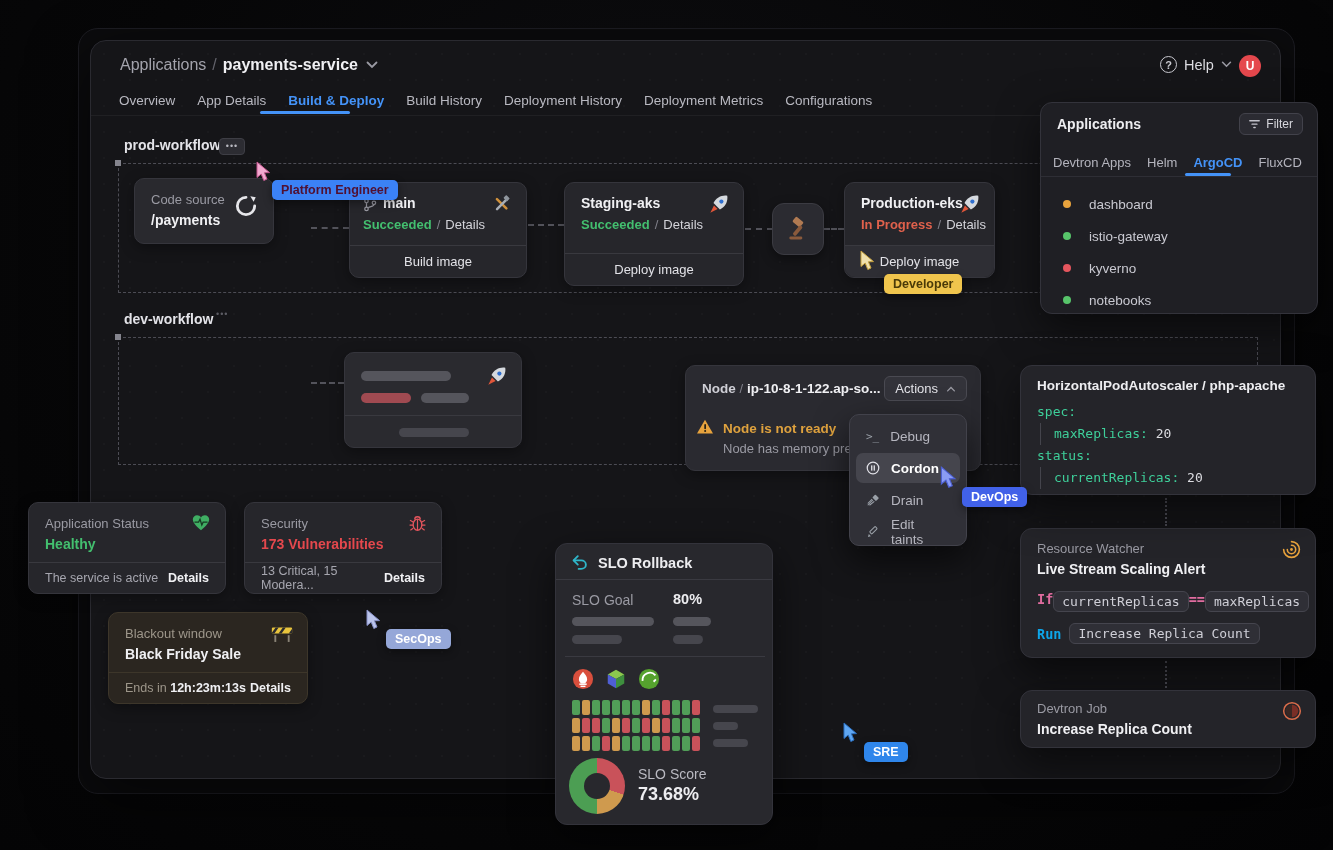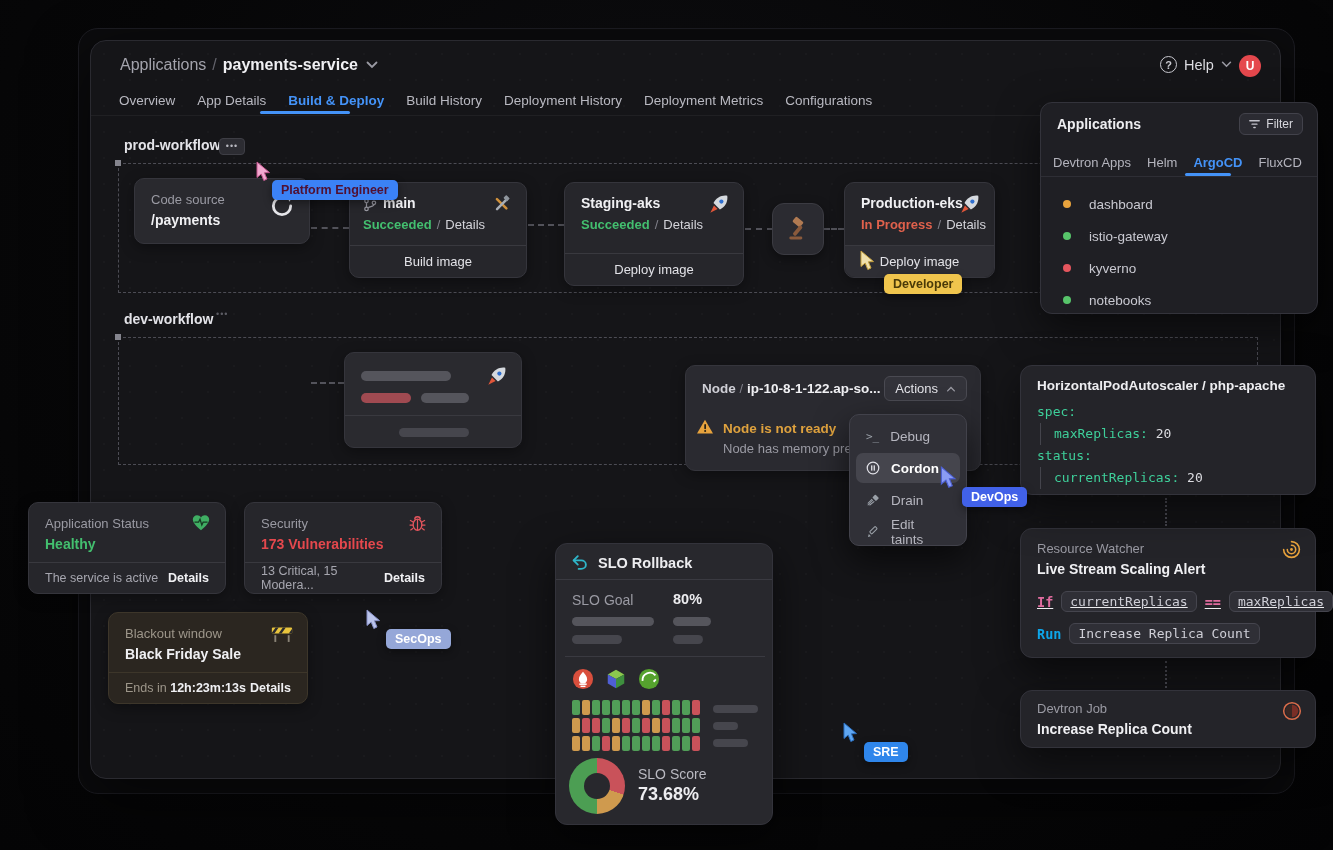--- a/index.html
+++ b/index.html
@@ -115,21 +115,21 @@
   <div class="abs wf-title" style="left:124px;top:137px;">prod-workflow</div>
   <div class="abs dots-btn" style="left:219px;top:138px;">•••</div>
   <div class="abs wf-box" style="left:118px;top:163px;width:1140px;height:130px;"></div>
   <div class="abs corner-sq" style="left:115px;top:160px;"></div>
 
   <div class="abs conn" style="left:311px;top:227px;width:38px;"></div>
   <div class="abs conn" style="left:528px;top:224px;width:36px;"></div>
   <div class="abs conn" style="left:745px;top:228px;width:28px;"></div>
   <div class="abs conn" style="left:824px;top:228px;width:20px;"></div>
 
-  <div class="abs card" style="left:134px;top:178px;width:176px;height:66px;background:#29292e;">
+  <div class="abs card" style="left:134px;top:178px;width:140px;height:66px;background:#29292e;">
     <div class="lbl" style="position:absolute;left:16px;top:13px;">Code source</div>
     <div class="val" style="position:absolute;left:16px;top:33px;">/payments</div>
     <svg style="position:absolute;right:14px;top:14px;" width="26" height="26" viewBox="0 0 24 24">
       <path d="M12 4 a8 8 0 1 0 8 8" stroke="#e6e6ea" stroke-width="2.6" fill="none" stroke-linecap="round"></path>
       <path d="M16 3 l5 1 -2 4 z" fill="#e6e6ea"></path>
     </svg>
   </div>
 
   <div class="abs card" style="left:349px;top:182px;width:178px;height:96px;">
     <svg style="position:absolute;left:13px;top:15px;" width="14" height="14" viewBox="0 0 16 16">
@@ -453,21 +453,21 @@
   </div>
 
   <div class="abs panel" style="left:1020px;top:528px;width:296px;height:130px;background:#242429;z-index:3;padding-left:44px;">
     <div class="lbl" style="position:absolute;left:16px;top:12px;">Resource Watcher</div>
     <svg style="position:absolute;right:13px;top:10px;" width="21" height="21" viewBox="0 0 24 24">
       <path d="M12 3 a9 9 0 1 1 -9 9" stroke="#e8a33d" stroke-width="1.8" fill="none" stroke-linecap="round"></path>
       <path d="M12 7.2 a4.8 4.8 0 1 1 -4.8 4.8" stroke="#e8a33d" stroke-width="1.8" fill="none" stroke-linecap="round"></path>
       <circle cx="12" cy="12" r="1.6" fill="#e8a33d"></circle>
     </svg>
     <div class="val" style="position:absolute;left:16px;top:32px;">Live Stream Scaling Alert</div>
-    <div style="position:absolute;left:16px;top:62px;display:flex;align-items:center;gap:8px;text-decoration:underline;">
+    <div style="position:absolute;left:16px;top:62px;display:flex;align-items:flex-start;">
       <span class="kw-if">If</span>
       <span class="chip">currentReplicas</span>
       <span class="kw-if">==</span>
       <span class="chip">maxReplicas</span>
     </div>
     <div style="position:absolute;left:16px;top:94px;display:flex;align-items:center;gap:8px;">
       <span class="kw-run">Run</span>
       <span class="chip">Increase Replica Count</span>
     </div>
   </div>

